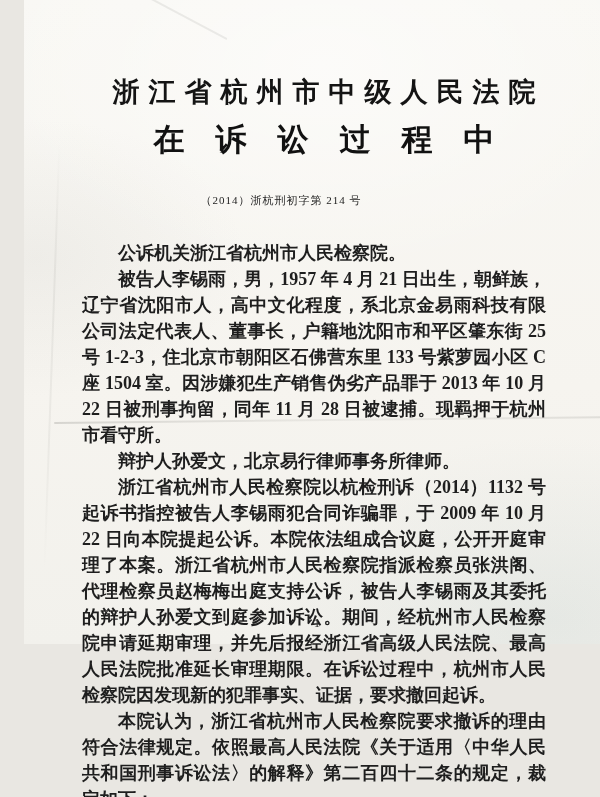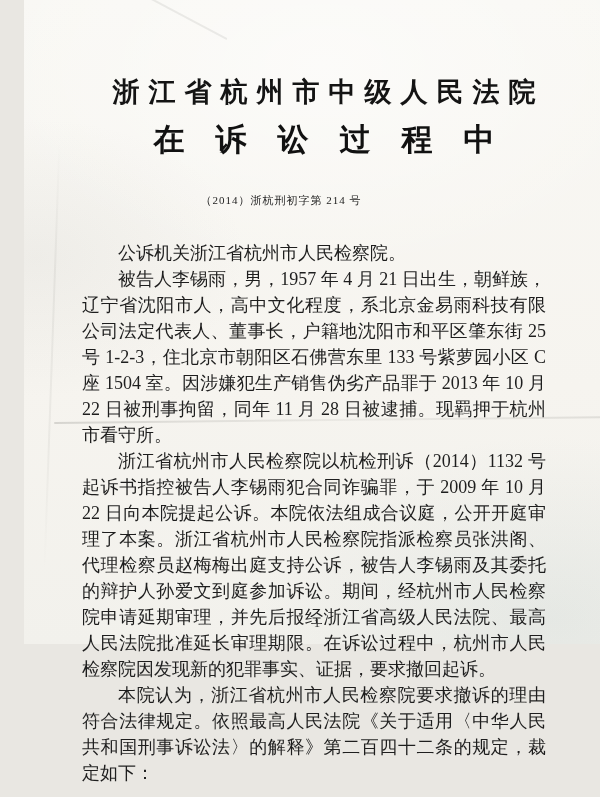--- a/index.html
+++ b/index.html
@@ -75,20 +75,21 @@
     margin-top: 32px;
     padding-left: 58px;
     padding-right: 78px;
   }
   .body-text p {
     font-size: 18px;
     line-height: 26px;
     text-align: justify;
     text-indent: 2em;
     color: #1e1e1e;
+    font-weight: bold;
   }
   .page-number {
     position: absolute;
     left: 0; right: 14px;
     bottom: 13px;
     text-align: center;
     font-size: 13px;
     color: #333;
   }
 </style>
@@ -103,20 +104,21 @@
 
   <div class="court-name">浙江省杭州市中级人民法院</div>
 
   <div class="doc-title">在诉讼过程中</div>
 
   <div class="case-number">（2014）浙杭刑初字第 214 号</div>
 
   <div class="body-text">
     <p>公诉机关浙江省杭州市人民检察院。</p>
     <p>被告人李锡雨，男，1957 年 4 月 21 日出生，朝鲜族，辽宁省沈阳市人，高中文化程度，系北京金易雨科技有限公司法定代表人、董事长，户籍地沈阳市和平区肇东街 25 号 1-2-3，住北京市朝阳区石佛营东里 133 号紫萝园小区 C 座 1504 室。因涉嫌犯生产销售伪劣产品罪于 2013 年 10 月 22 日被刑事拘留，同年 11 月 28 日被逮捕。现羁押于杭州市看守所。</p>
+    <p>辩护人孙爱文，北京易行律师事务所律师。</p>
     <p>浙江省杭州市人民检察院以杭检刑诉（2014）1132 号起诉书指控被告人李锡雨犯合同诈骗罪，于 2009 年 10 月 22 日向本院提起公诉。本院依法组成合议庭，公开开庭审理了本案。浙江省杭州市人民检察院指派检察员张洪阁、代理检察员赵梅梅出庭支持公诉，被告人李锡雨及其委托的辩护人孙爱文到庭参加诉讼。期间，经杭州市人民检察院申请延期审理，并先后报经浙江省高级人民法院、最高人民法院批准延长审理期限。在诉讼过程中，杭州市人民检察院因发现新的犯罪事实、证据，要求撤回起诉。</p>
     <p>本院认为，浙江省杭州市人民检察院要求撤诉的理由符合法律规定。依照最高人民法院《关于适用〈中华人民共和国刑事诉讼法〉的解释》第二百四十二条的规定，裁定如下：</p>
 
   </div>
 
   <div class="page-number">1</div>
 
 </div>
 
 </body></html>

